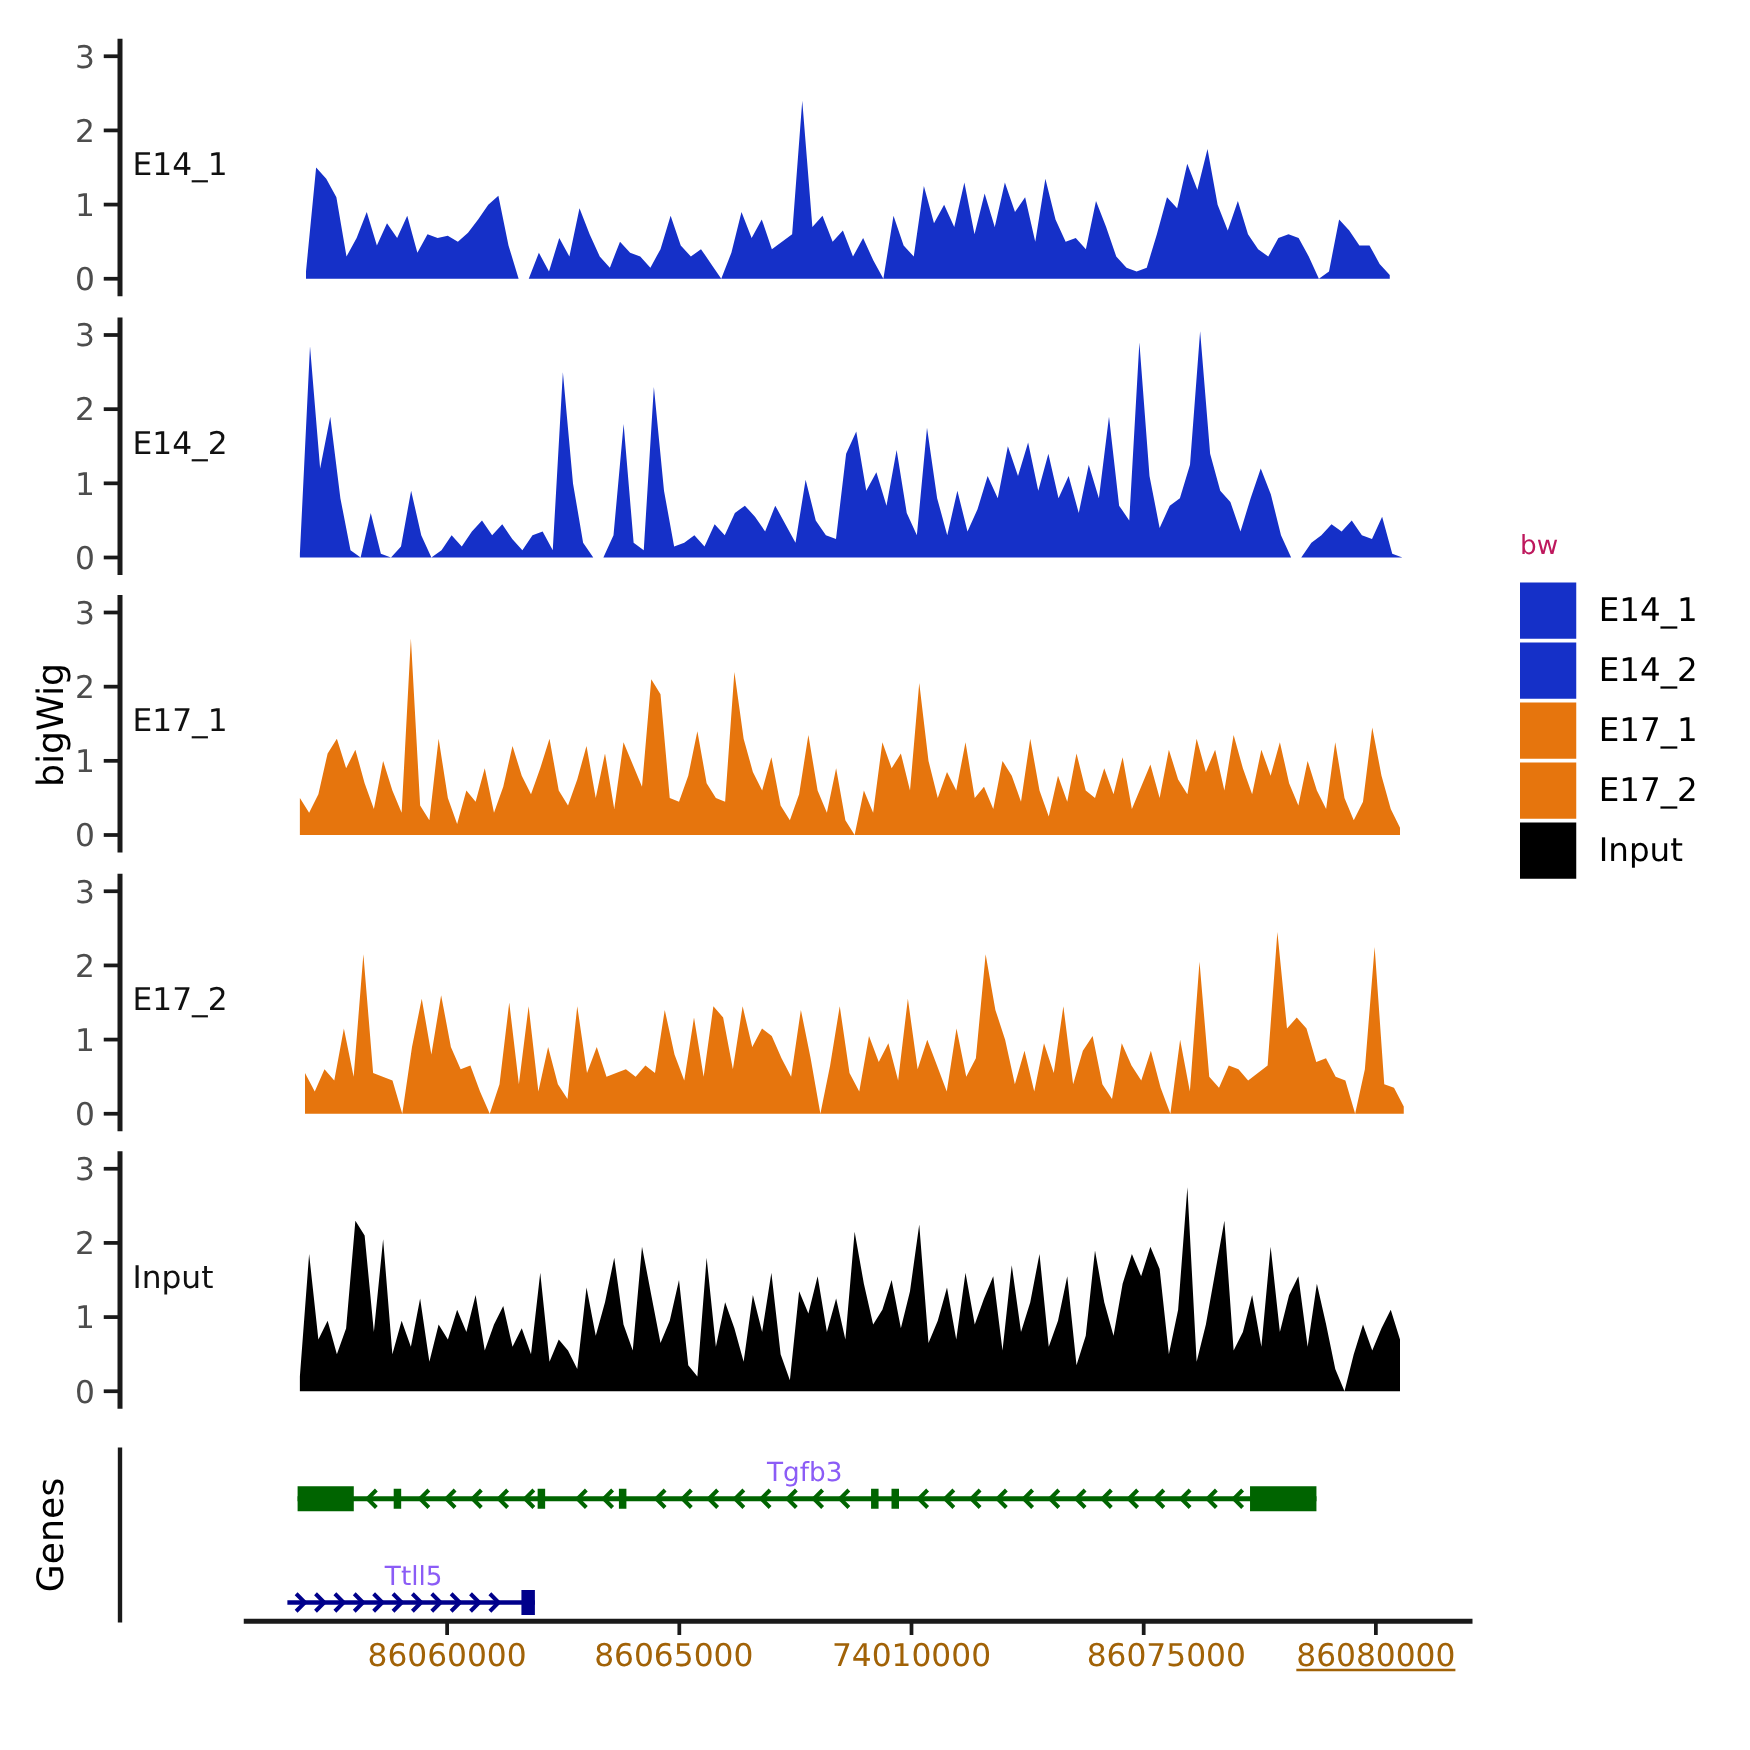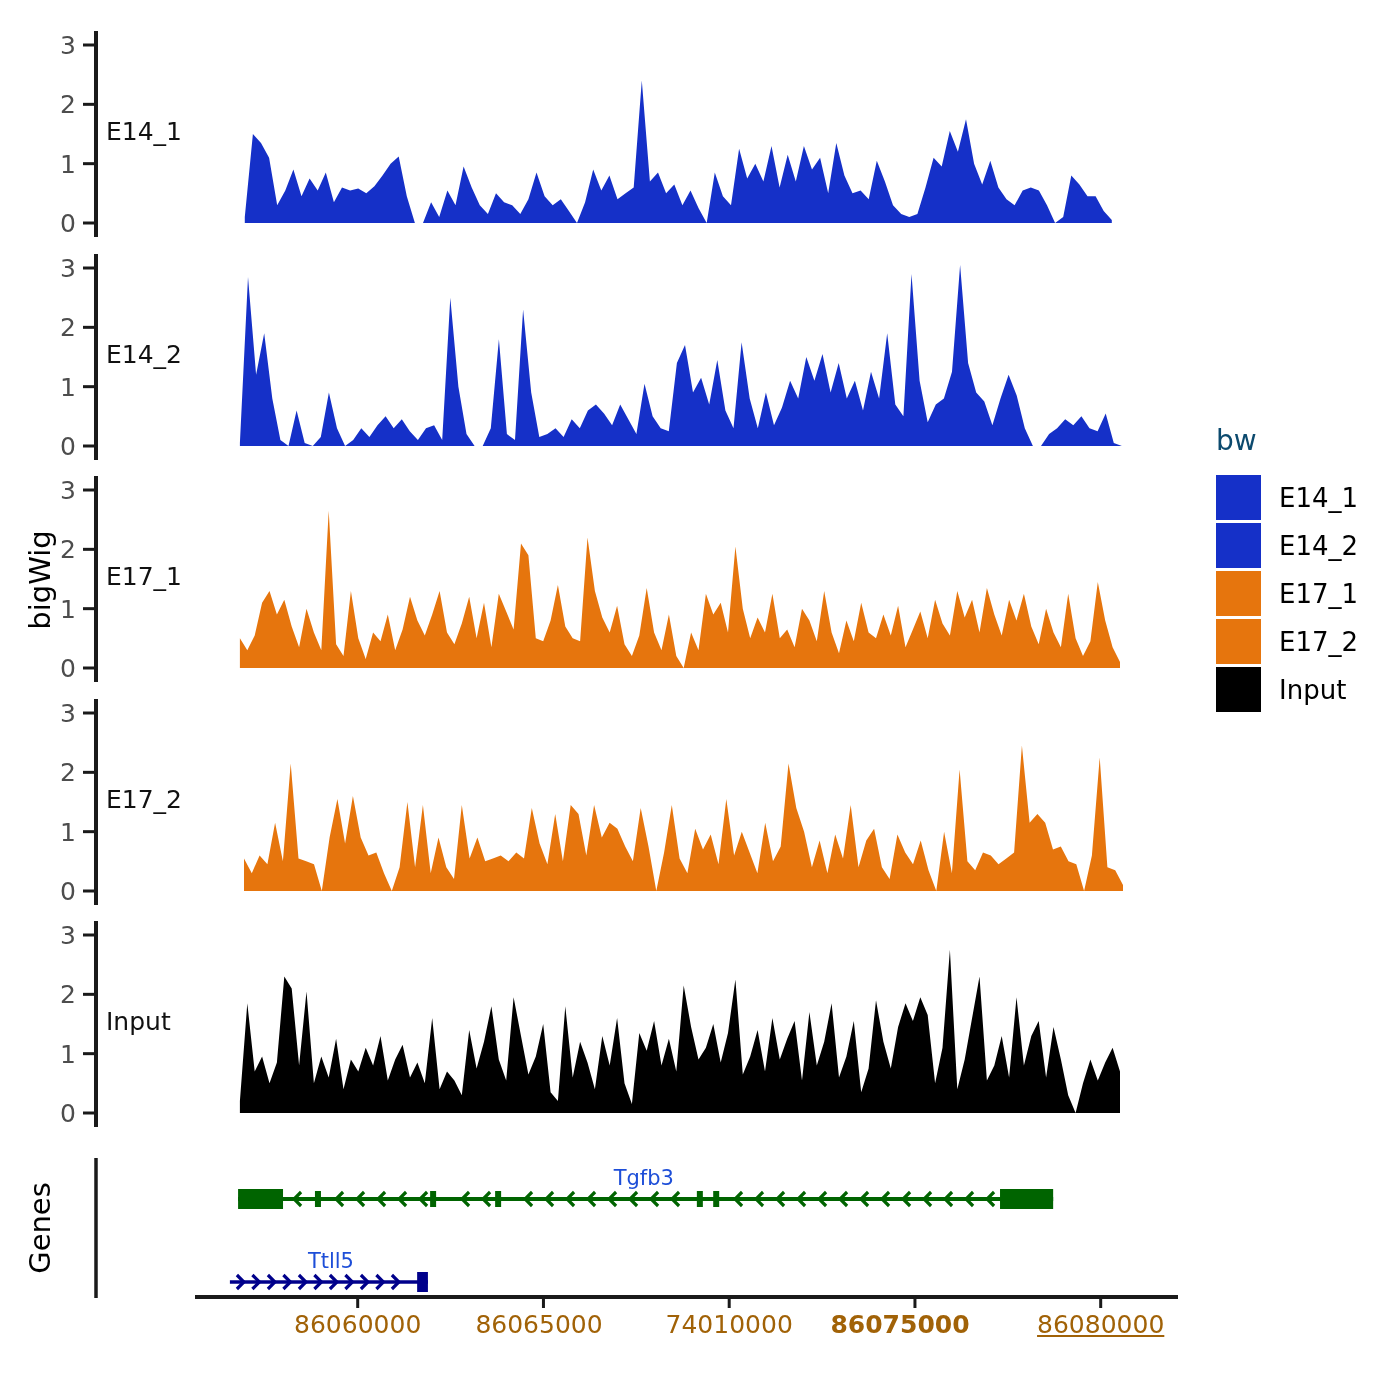--- a/index.html
+++ b/index.html
@@ -9,23 +9,23 @@
   svg text{font-family:"DejaVu Sans","Liberation Sans",sans-serif;}
   .track-label{position:absolute;left:106px;font-size:25px;color:#111111;white-space:nowrap;}
   .track-label-0{top:117px;} .track-label-1{top:340px;} .track-label-2{top:562px;}
   .track-label-3{top:785px;} .track-label-4{top:1007px;}
   .axis-title-y{position:absolute;left:40px;top:580px;transform:translate(-50%,-50%) rotate(-90deg);
                 font-size:29px;color:#000;white-space:nowrap;}
   .genes-title{position:absolute;left:40px;top:1228px;transform:translate(-50%,-50%) rotate(-90deg);
                font-size:29px;color:#000;white-space:nowrap;}
   .x-tick-label{position:absolute;transform:translateX(-50%);top:1310px;font-size:25px;color:#a16207;white-space:nowrap;}
   .axis-title-x{position:absolute;left:686px;top:1338px;transform:translateX(-50%);font-size:29px;color:#000;white-space:nowrap;}
-  .gene-label{position:absolute;transform:translateX(-50%);font-size:21px;color:#1d4ed8;white-space:nowrap;}
+  .gene-label{position:absolute;transform:translateX(-50%);font-size:21px;color:#8b5cf6;white-space:nowrap;}
   .legend{position:absolute;left:1216px;top:424px;}
-  .legend-title{font-size:28px;color:#0c4a6e;margin-bottom:18px;}
+  .legend-title{font-size:21px;color:#be185d;margin-bottom:18px;}
   .legend-row{display:flex;align-items:center;margin-bottom:3px;height:45px;}
   .legend-swatch{width:45px;height:45px;flex:0 0 45px;}
   .legend-label{font-size:26px;color:#000;padding-left:18px;}
 </style>
 </head>
 <body>
 
 <div class="figure">
   <svg id="chart-svg" width="1400" height="1400">
       <line x1="96" y1="31" x2="96" y2="237" stroke="#1a1a1a" stroke-width="4"></line>
@@ -143,21 +143,21 @@
   <div class="track-label track-label-3">E17_2</div>
   <div class="track-label track-label-4">Input</div>
 
   <div class="axis-title-y">bigWig</div>
   <div class="genes-title">Genes</div>
 
   <div id="x-tick-labels">
       <div class="x-tick-label" style="left: 357.7px;">86060000</div>
       <div class="x-tick-label" style="left: 539px;">86065000</div>
       <div class="x-tick-label" style="left: 729.2px;">74010000</div>
-      <div class="x-tick-label" style="left: 900px; font-weight: bold;">86075000</div>
+      <div class="x-tick-label" style="left: 933px;">86075000</div>
       <div class="x-tick-label" style="left: 1100.7px; text-decoration: underline;">86080000</div>
     </div>
 
   <div class="gene-label" id="gene-label-0" style="left: 643.755px; top: 1166px;">Tgfb3</div>
   <div class="gene-label" id="gene-label-1" style="left: 330.952px; top: 1249px;">Ttll5</div>
 
   <div class="legend">
     <div class="legend-title">bw</div>
     <div class="legend-row">
       <div class="legend-swatch" style="background: rgb(21, 48, 200);"></div>

